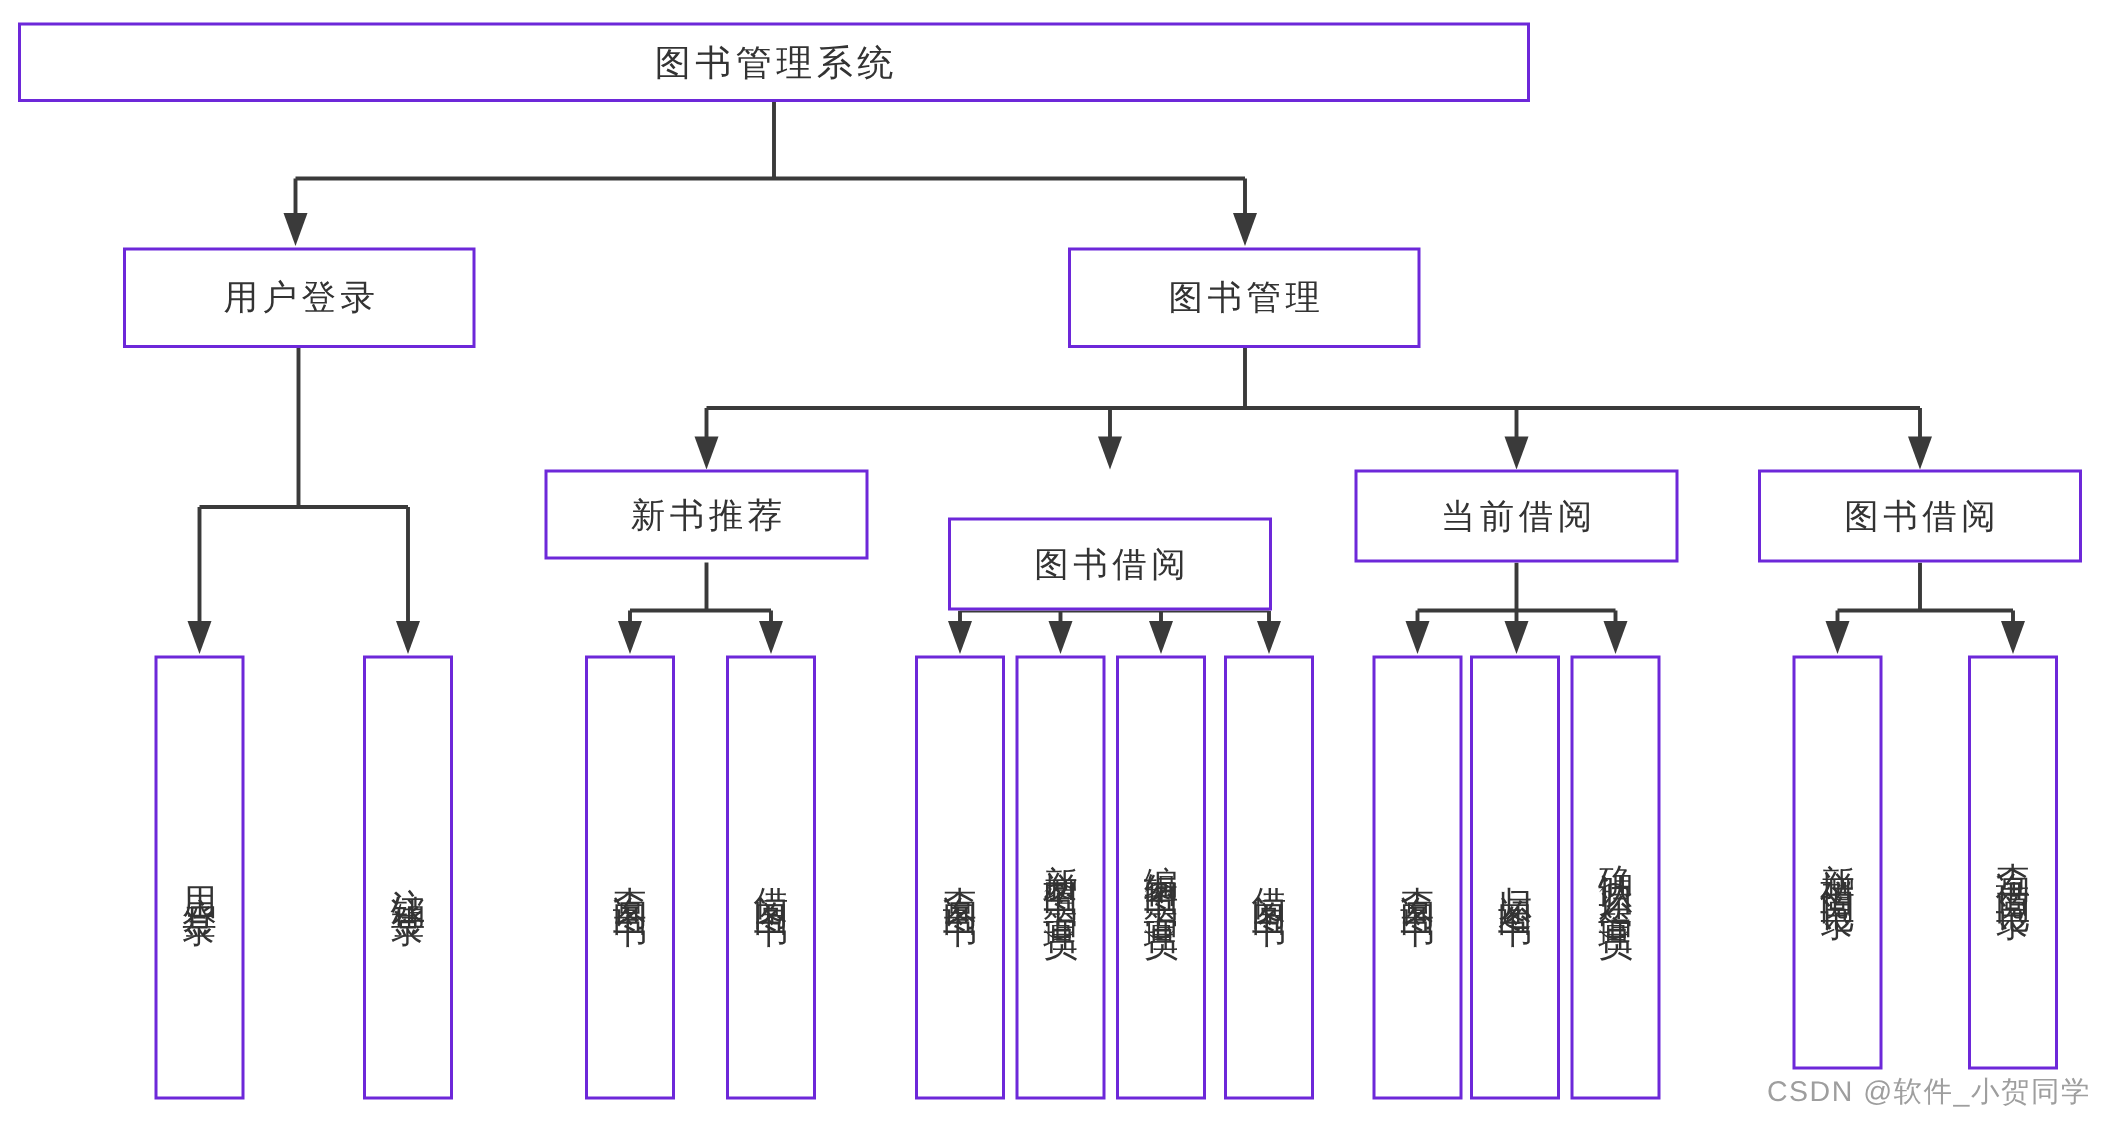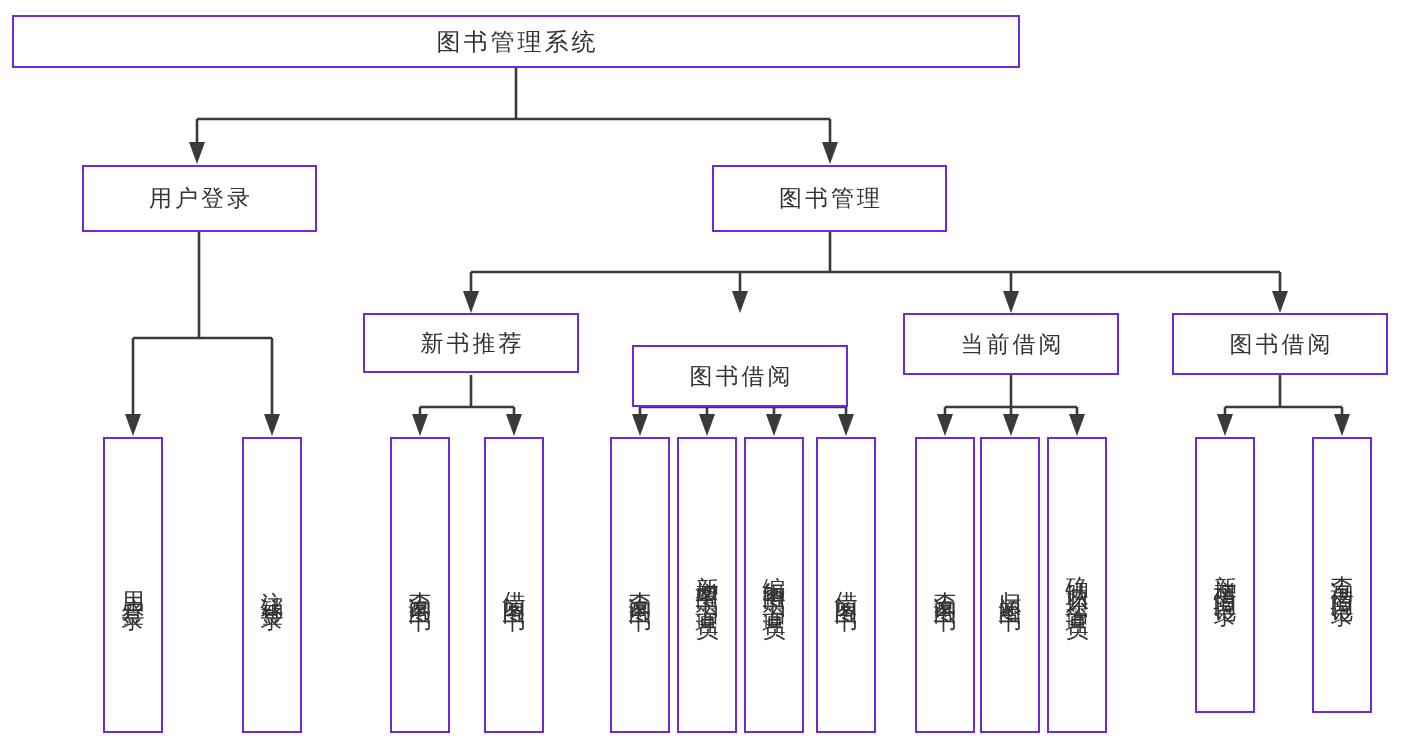--- a/index.html
+++ b/index.html
@@ -166,14 +166,15 @@
     <span class="label">确认归还（管理员）</span>
   </div>
 
   <div class="node leaf" style="left:1195px; top:437px; width:60px; height:276px;">
     <span class="label">新增借阅记录</span>
   </div>
   <div class="node leaf" style="left:1312px; top:437px; width:60px; height:276px;">
     <span class="label">查询借阅记录</span>
   </div>
 
+  <div class="watermark">CSDN @软件_小贺同学</div>
 
 </div>
 
 </body></html>

